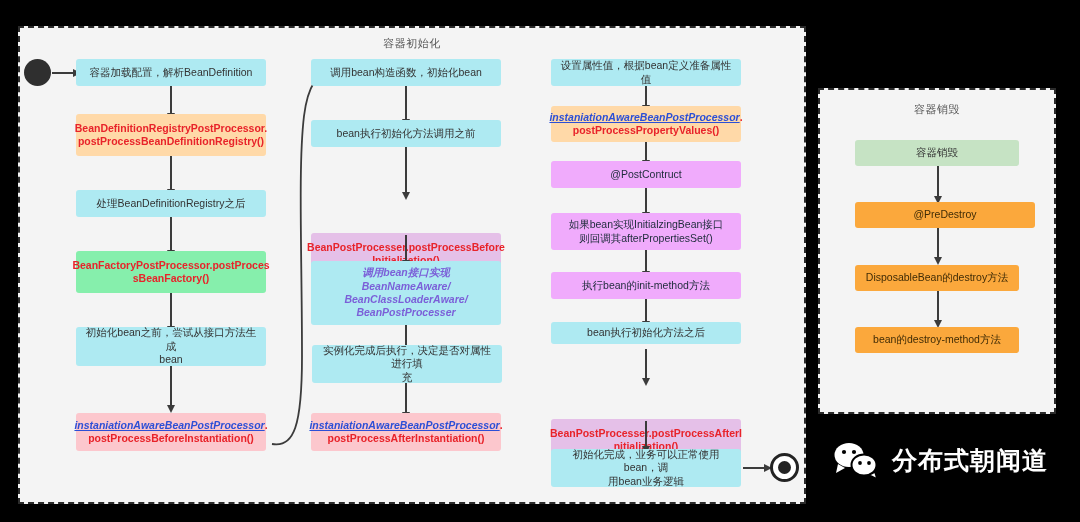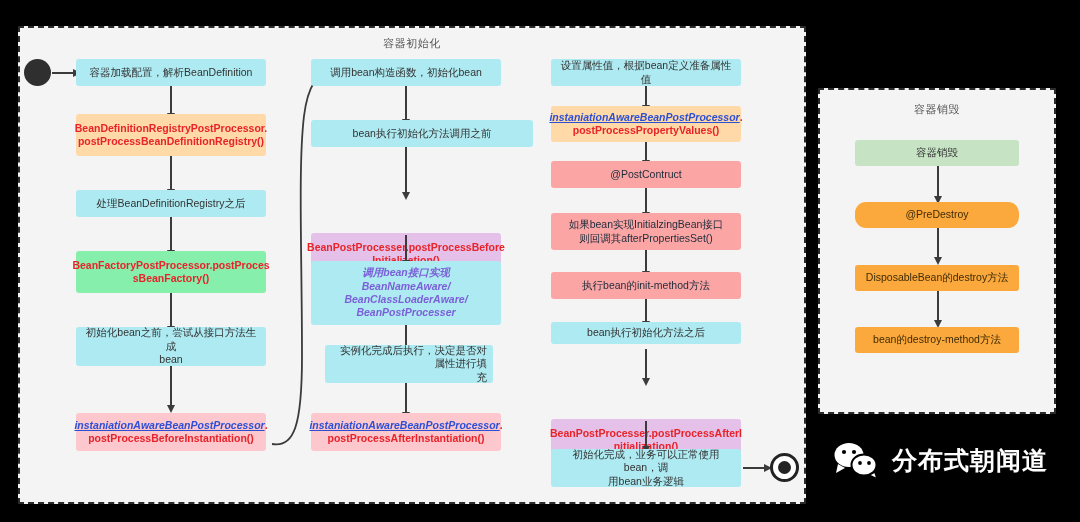--- a/index.html
+++ b/index.html
@@ -31,21 +31,21 @@
     border-radius:3px;display:flex;align-items:center;justify-content:center;
     text-align:center;line-height:1.28;padding:3px 6px;
     font-size:10.5px;color:#333;
   }
   .node .ln{display:block;}
   .cyan{background:#aeeaf2;}
   .orange{background:#ffd9a8;}
   .yellow{background:#86efac;}
   .pink{background:#fcc7cd;}
   .purple{background:#e5c0e8;margin-top:40px;}
-  .blue{background:#fca5a5;color:#1d2b3a;}
+  .blue{background:#f0abfc;color:#1d2b3a;}
   .green{background:#c6e3c4;}
   .amber{background:#fba83c;color:#402c06;}
 
   .redtext{color:#e8232a;font-weight:bold;}
   .bluelink{
     color:#2c4fd6;font-style:italic;font-weight:bold;
     text-decoration:underline;
   }
   .purpletext{color:#7b5fd8;font-style:italic;font-weight:bold;}
 
@@ -148,21 +148,21 @@
   <svg id="curve" viewBox="0 0 90 400">
     <path d="M 22 388 C 44 392, 52 370, 52 300 C 52 200, 48 110, 54 60 C 58 28, 68 18, 80 14" fill="none" stroke="#3b3b3b" stroke-width="1.8"></path>
     <polygon points="86,12 74,10 77,19" fill="#3b3b3b"></polygon>
   </svg>
 
   <div class="node cyan" style="left:311px;top:59px;width:190px;height:27px;">
     <span class="ln">调用bean构造函数，初始化bean</span>
   </div>
   <div class="arrow" style="left:405px;top:86px;height:34px;"></div>
 
-  <div class="node cyan" style="left:311px;top:120px;width:222px;height:27px;">
+  <div class="node cyan" style="left:311px;top:120px;width:190px;height:27px;">
     <span class="ln">bean执行初始化方法调用之前</span>
   </div>
   <div class="arrow" style="left:405px;top:147px;height:46px;"></div>
 
   <div class="node purple" style="left:311px;top:193px;width:190px;height:42px;">
     <span>
       <span class="ln redtext">BeanPostProcesser.postProcessBefore</span>
       <span class="ln redtext">Initialization()</span>
     </span>
   </div>
@@ -171,21 +171,21 @@
   <div class="node cyan" style="left:311px;top:261px;width:190px;height:64px;">
     <span>
       <span class="ln purpletext">调用bean接口实现</span>
       <span class="ln purpletext">BeanNameAware/</span>
       <span class="ln purpletext">BeanClassLoaderAware/</span>
       <span class="ln purpletext">BeanPostProcesser</span>
     </span>
   </div>
   <div class="arrow" style="left:405px;top:325px;height:26px;"></div>
 
-  <div class="node cyan" style="left:325px;top:345px;width:168px;height:38px;text-align:right;">
+  <div class="node cyan" style="left:312px;top:345px;width:190px;height:38px;">
     <span>
       <span class="ln">实例化完成后执行，决定是否对属性进行填</span>
       <span class="ln">充</span>
     </span>
   </div>
   <div class="arrow" style="left:405px;top:383px;height:30px;"></div>
 
   <div class="node pink" style="left:311px;top:413px;width:190px;height:38px;">
     <span>
       <span class="ln"><span class="bluelink">instaniationAwareBeanPostProcessor</span><span class="redtext">.</span></span>
@@ -250,21 +250,21 @@
 
   <div class="panel" id="panel-destroy">
     <div class="panel-title">容器销毁</div>
   </div>
 
   <div class="node green" style="left:855px;top:140px;width:164px;height:26px;">
     <span class="ln">容器销毁</span>
   </div>
   <div class="arrow" style="left:937px;top:166px;height:31px;"></div>
 
-  <div class="node amber" style="left:855px;top:202px;width:164px;height:26px;border-radius:11px;">
+  <div class="node amber" style="left:855px;top:202px;width:180px;height:26px;">
     <span class="ln">@PreDestroy</span>
   </div>
   <div class="arrow" style="left:937px;top:228px;height:30px;"></div>
 
   <div class="node amber" style="left:855px;top:265px;width:164px;height:26px;">
     <span class="ln">DisposableBean的destroy方法</span>
   </div>
   <div class="arrow" style="left:937px;top:291px;height:30px;"></div>
 
   <div class="node amber" style="left:855px;top:327px;width:164px;height:26px;">

